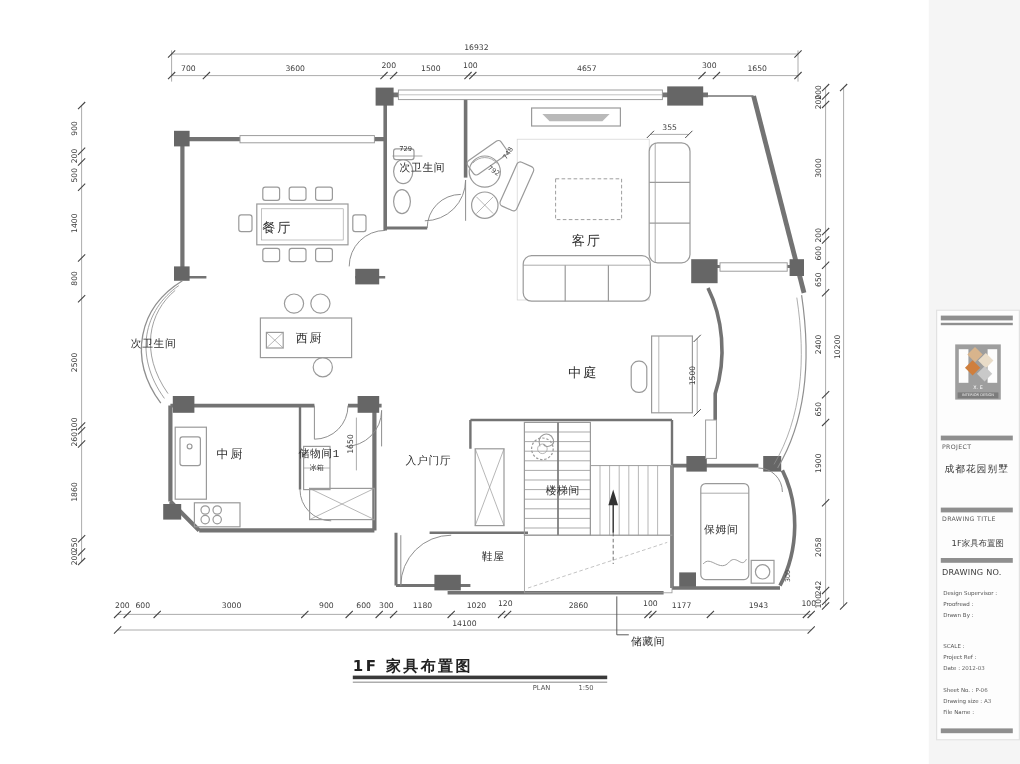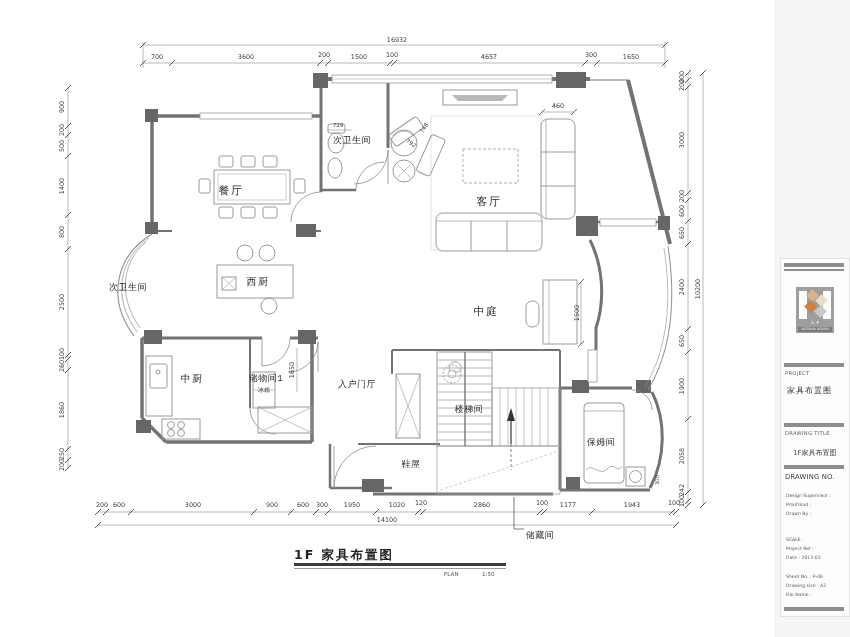--- a/index.html
+++ b/index.html
@@ -285,34 +285,34 @@
   <span class="dim rot" style="left:682px;top:490px">242</span>
   <span class="dim rot" style="left:682px;top:501px">100</span>
   <span class="dim rot" style="left:698px;top:289px">10200</span>
 
   <span class="dim" style="left:102px;top:505px">200</span>
   <span class="dim" style="left:119px;top:505px">600</span>
   <span class="dim" style="left:193px;top:505px">3000</span>
   <span class="dim" style="left:272px;top:505px">900</span>
   <span class="dim" style="left:303px;top:505px">600</span>
   <span class="dim" style="left:322px;top:505px">300</span>
-  <span class="dim" style="left:352px;top:505px">1950</span>
+  <span class="dim" style="left:352px;top:505px">1180</span>
   <span class="dim" style="left:397px;top:505px">1020</span>
   <span class="dim" style="left:421px;top:503px">120</span>
   <span class="dim" style="left:482px;top:505px">2860</span>
   <span class="dim" style="left:542px;top:503px">100</span>
   <span class="dim" style="left:568px;top:505px">1177</span>
   <span class="dim" style="left:632px;top:505px">1943</span>
   <span class="dim" style="left:674px;top:503px">100</span>
   <span class="dim" style="left:387px;top:520px">14100</span>
 
   <span class="dim" style="left:338px;top:125px;font-size:5.6px">729</span>
   <span class="dim r55" style="left:424px;top:128px;font-size:5.6px">748</span>
   <span class="dim r35" style="left:411px;top:143px;font-size:5.6px">792</span>
-  <span class="dim" style="left:558px;top:106px">460</span>
+  <span class="dim" style="left:558px;top:106px">355</span>
   <span class="dim rot" style="left:577px;top:313px">1500</span>
   <span class="dim rot" style="left:292px;top:370px">1650</span>
   <span class="dim rot" style="left:657px;top:480px;font-size:5.2px">300</span>
 
   <div class="plan-title">1F 家具布置图</div>
   <div class="title-bar"></div>
   <div class="title-bar2"></div>
   <span class="scale-note" style="left:444px">PLAN</span>
   <span class="scale-note" style="left:482px">1:50</span>
 
@@ -327,21 +327,21 @@
       <div class="dmd" style="left:12px;top:4px;background:#d8b48c"></div>
       <div class="dmd" style="left:21px;top:9px;background:#e9dcc8"></div>
       <div class="dmd" style="left:10px;top:15px;background:#cf7f3e"></div>
       <div class="dmd" style="left:20px;top:20px;background:#c9c9c9"></div>
       <div class="logo-name">X. E</div>
       <div class="logo-sub">INTERIOR DESIGN</div>
     </div>
 
     <div class="tb-bar" style="top:104px;height:3.5px"></div>
     <div class="tb-label" style="top:111px">PROJECT</div>
-    <div class="tb-project" style="top:126px">家具布置图</div>
+    <div class="tb-project" style="top:126px">成都花园别墅</div>
 
     <div class="tb-bar" style="top:164px;height:3.5px"></div>
     <div class="tb-label" style="top:171px">DRAWING TITLE</div>
     <div class="tb-dtitle" style="top:189px">1F家具布置图</div>
 
     <div class="tb-bar" style="top:206px;height:3.5px"></div>
     <div class="tb-no" style="top:214px">DRAWING NO.</div>
 
     <div class="tb-field" style="top:234px"><b>Design Supervisor :</b> <span></span></div>
     <div class="tb-field" style="top:243px"><b>Proofread :</b> <span></span></div>

